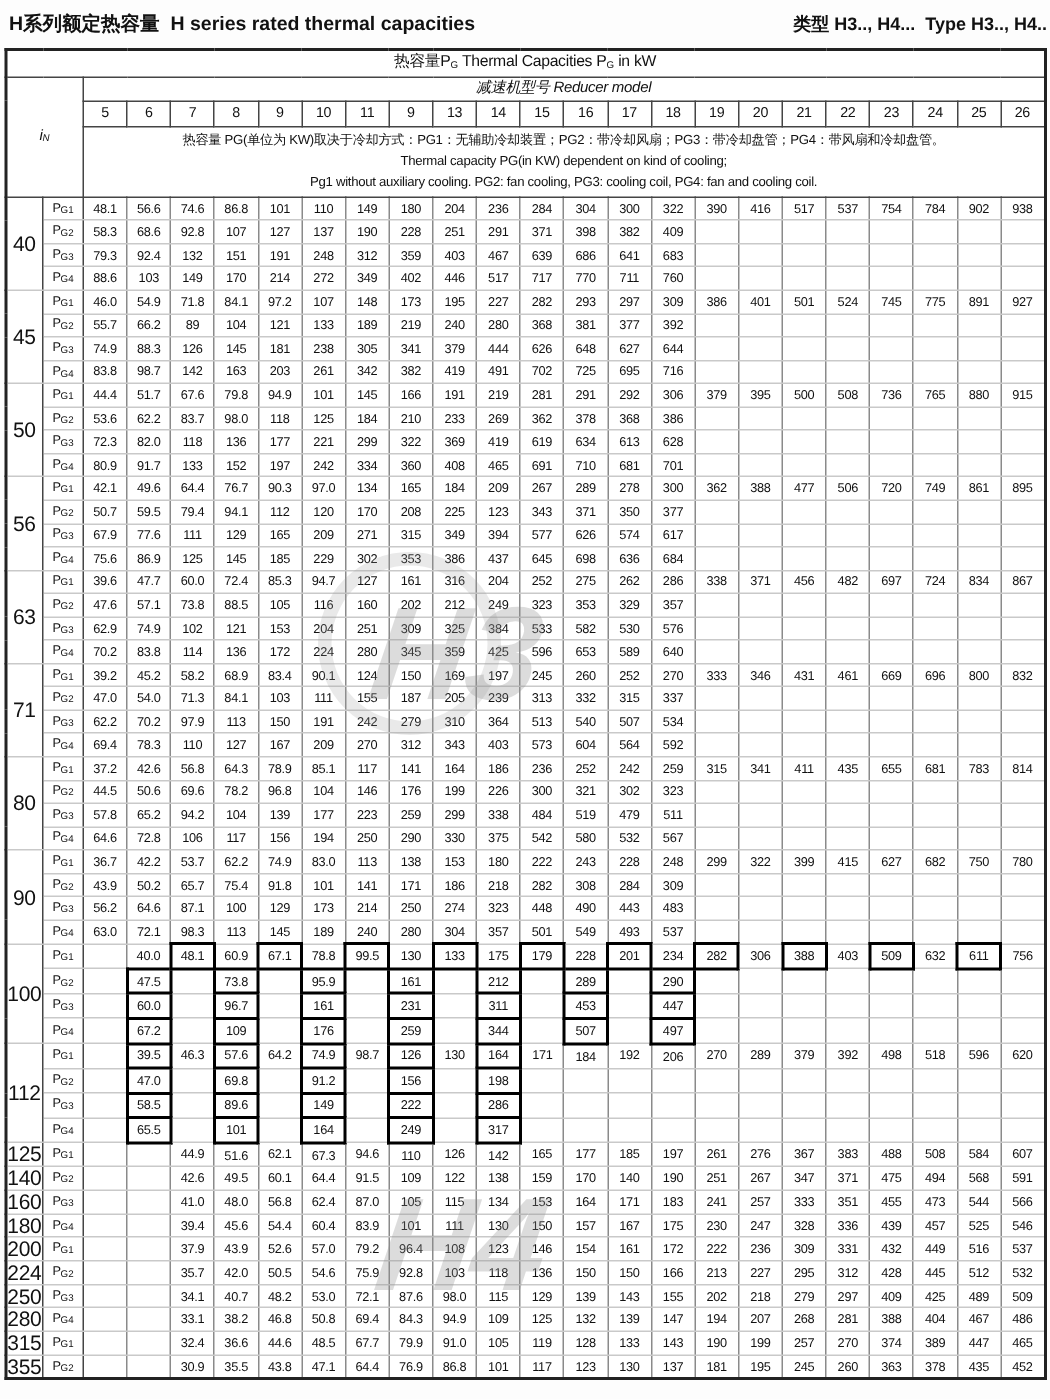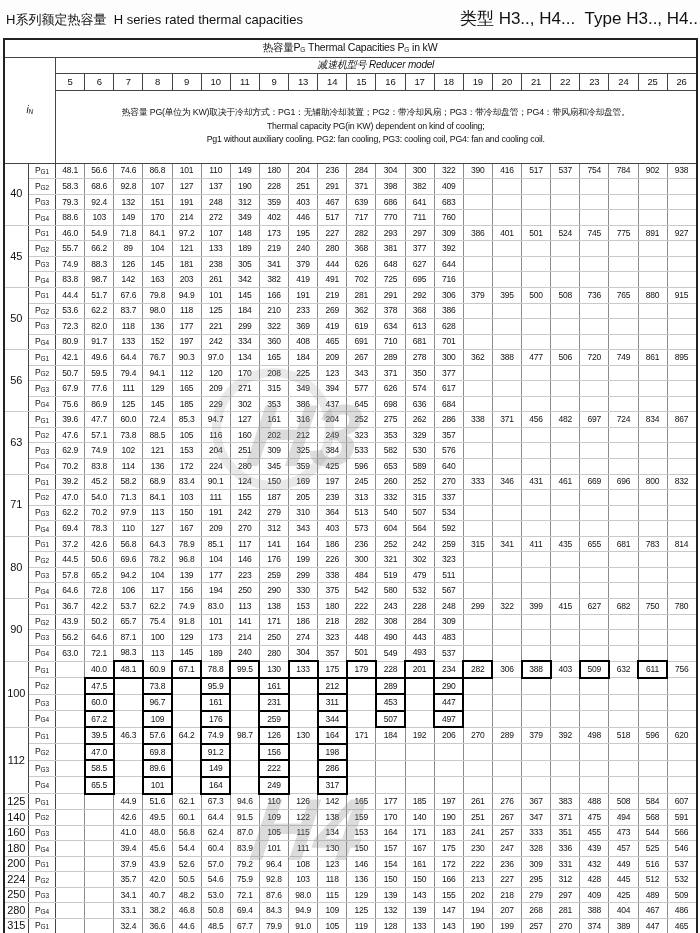--- a/index.html
+++ b/index.html
@@ -1,40 +1,40 @@
 <!DOCTYPE html>
 <html><head>
 <meta charset="utf-8">
 <style>
   html,body{margin:0;padding:0;}
   body{
     width:700px;height:933px;background:#fdfdfd;color:#111;
     font-family:"Liberation Sans",sans-serif;position:relative;overflow:hidden;
   }
   
-  .titlebar{padding:7px 2px 3px 6px;font-weight:normal;}
+  .titlebar{padding:7px 2px 3px 6px;font-weight:bold;}
   .title-row{display:flex;justify-content:space-between;align-items:baseline;line-height:1.45;}
   .title-left{font-size:13px;white-space:nowrap;}
-  .title-right{font-size:17px;white-space:nowrap;padding-right:0px;}
+  .title-right{font-size:12px;white-space:nowrap;padding-right:0px;}
   
   table{border-collapse:collapse;table-layout:fixed;width:695px;margin:3px auto 0;border:2px solid #222;background:#fff;}
   col.c-ratio{width:25px;} col.c-pg{width:27px;}
   td,th{border:1px solid #8a8a8a;text-align:center;vertical-align:middle;padding:0;
         font-size:8.5px;height:14.55px;line-height:1.05;white-space:nowrap;overflow:hidden;
         font-weight:normal;letter-spacing:-0.2px;}
   thead th{border-color:#444;}
   .cap-row th{font-size:10.5px;height:17px;}
   .reducer-row th{font-size:10px;height:15px;font-style:italic;}
   .colnum-row th{font-size:9.5px;height:16px;}
-  .note-cell{height:44px;font-size:8.8px;line-height:1.55;white-space:normal;padding:14px 4px;text-align:center;}
+  .note-cell{height:44px;font-size:8.8px;line-height:1.55;white-space:normal;padding:1px 4px;text-align:center;}
   .in-cell{font-size:10px;}
   sub{font-size:6.5px;vertical-align:-1px;letter-spacing:0;}
   tbody td{border-top-color:#c9c9c9;border-bottom-color:#c9c9c9;}
   tbody tr.group-start td{border-top:1.7px solid #2a2a2a;}
-  td.ratio{font-size:11px;border-right:1px solid #444;margin-top:48px;}
+  td.ratio{font-size:14px;border-right:1px solid #444;margin-top:48px;}
   td.pg{border-right:1px solid #444;}
   td.bold-cell{border:2px solid #000 !important;}
   
   .wm{position:absolute;color:#8f8f8f;font-weight:bold;font-style:italic;
       pointer-events:none;z-index:4;line-height:1;}
   #wm-h3{left:248px;top:392px;font-size:88px;opacity:.30;transform:skewX(-8deg);}
   #wm-h4{left:252px;top:786px;font-size:88px;opacity:.30;transform:skewX(-8deg);}
   #wm-circle{position:absolute;left:212px;top:368px;width:104px;height:104px;border:9px solid #9a9a9a;
       border-radius:50%;opacity:.22;pointer-events:none;z-index:4;}
 </style>

